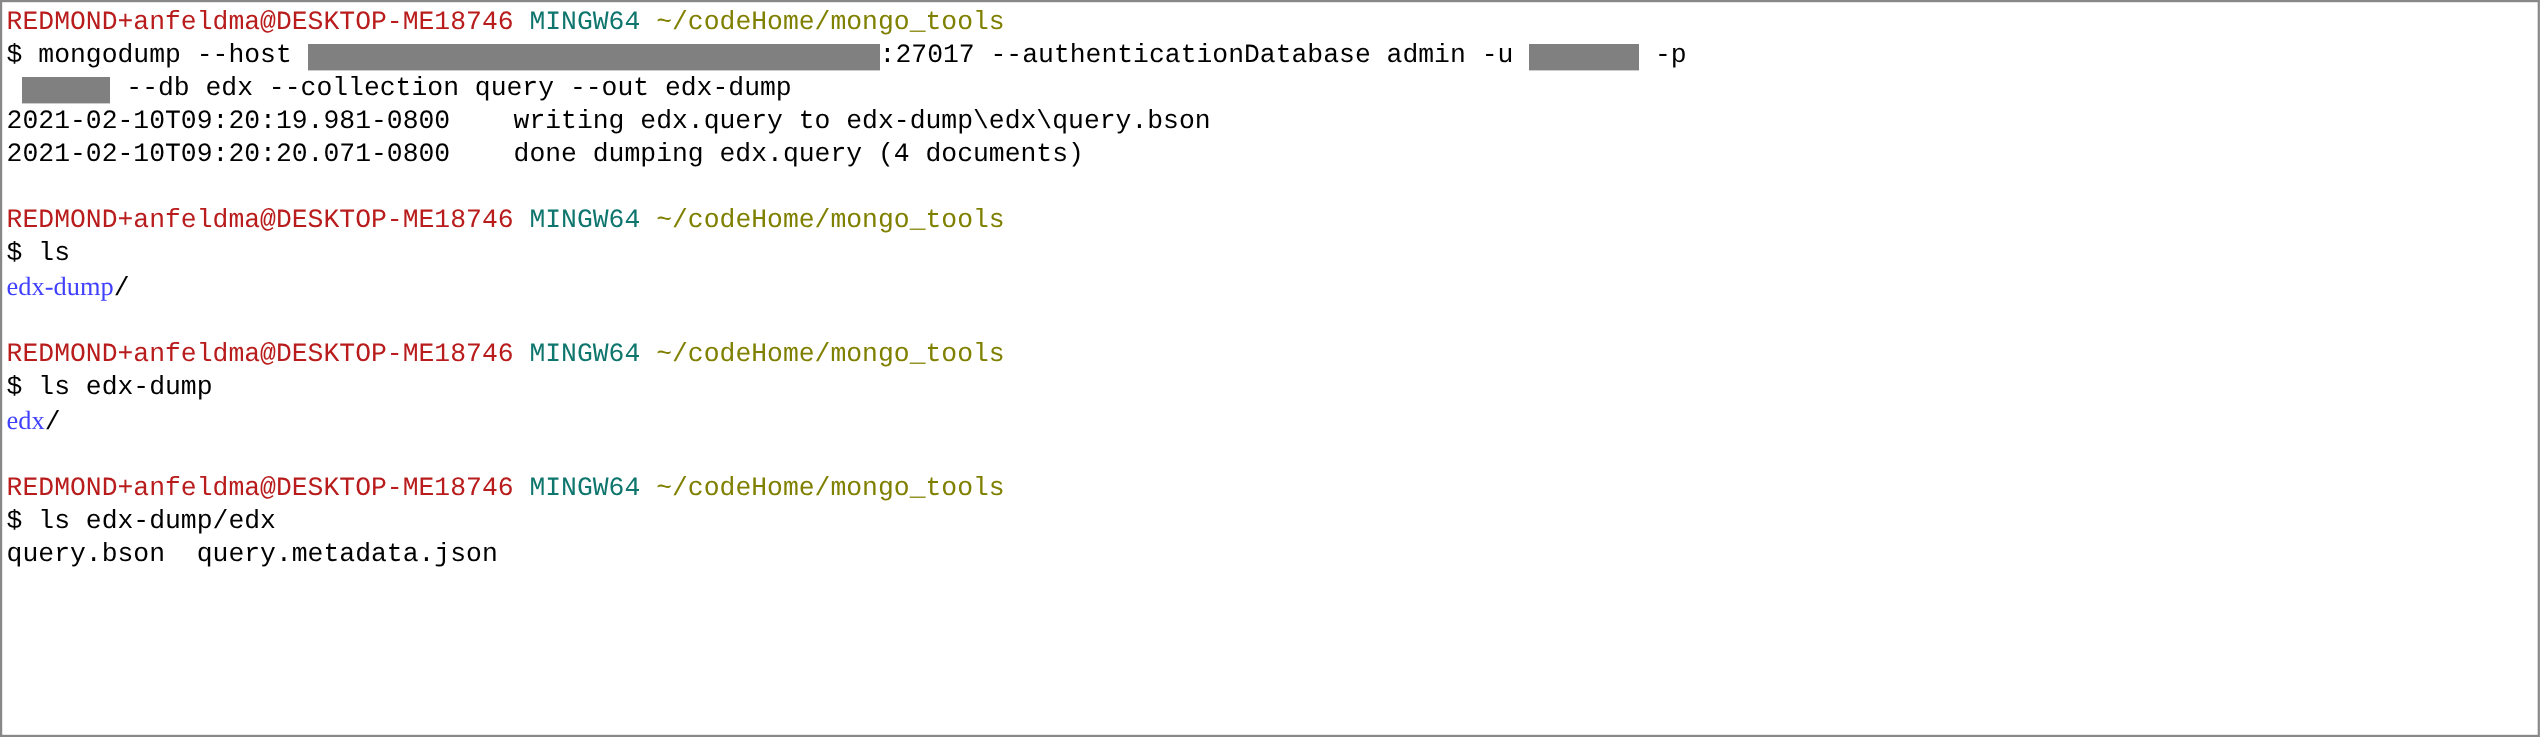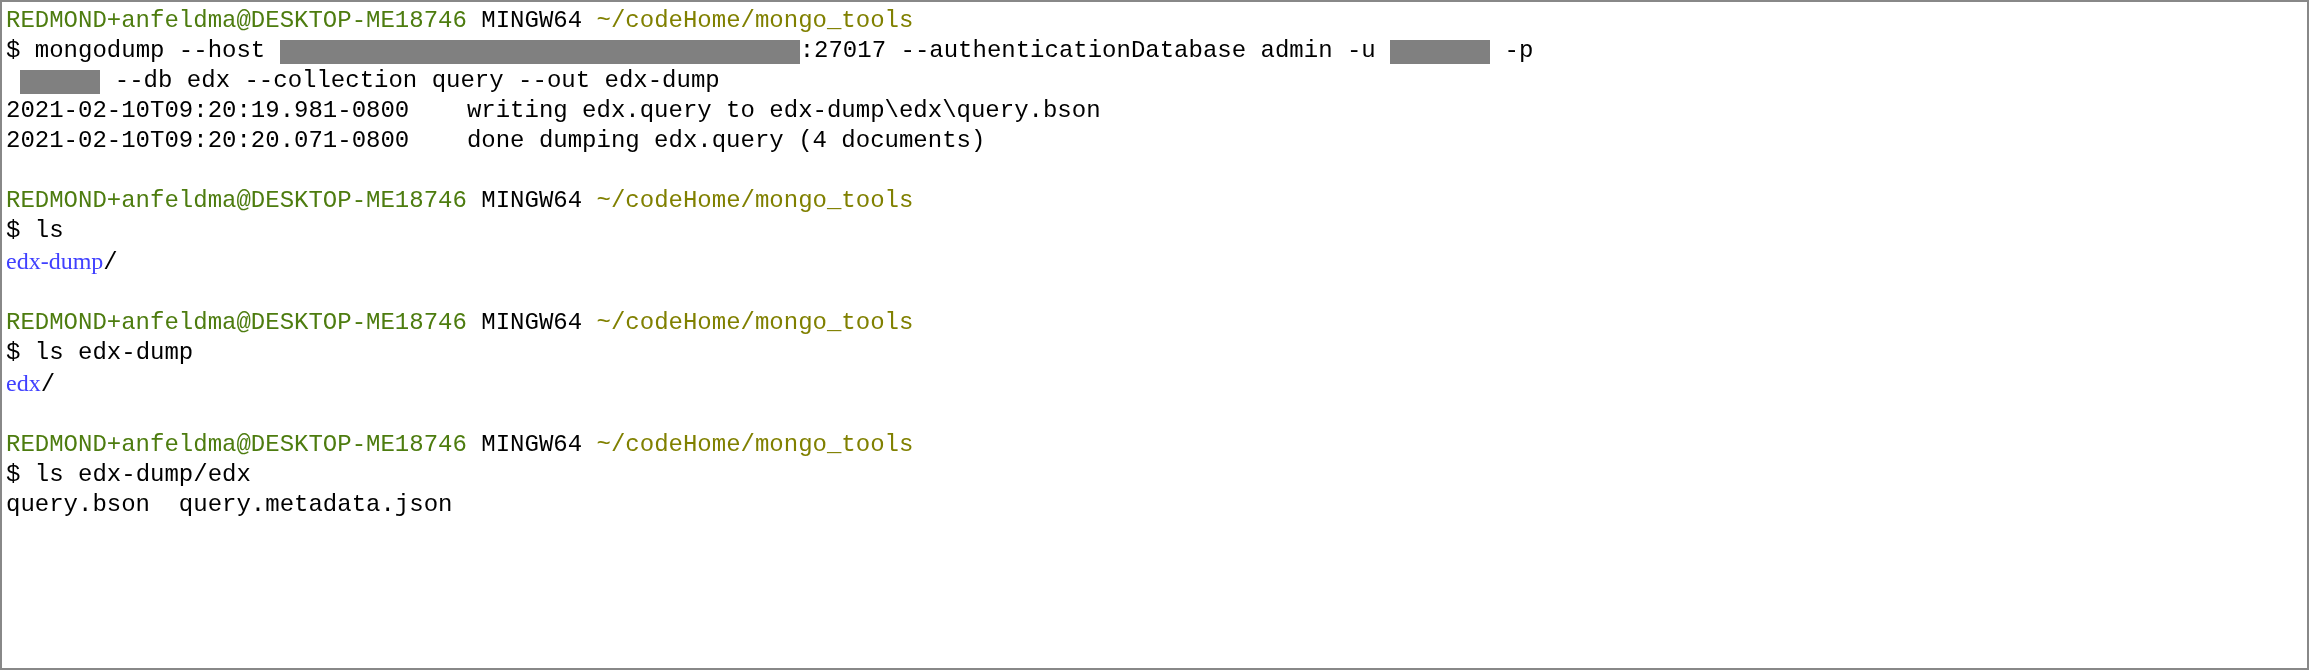--- a/index.html
+++ b/index.html
@@ -12,22 +12,22 @@
       font-family: 'Consolas', 'Courier New', monospace;
       font-size: 24px;
       line-height: 1.25;
       padding: 4px;
       border: 2px solid #888;
       width: 2309px;
       height: 670px;
       white-space: pre;
       overflow: hidden;
     }
-    .green { color: #4d7c0f; }
-    .magenta { color: #000000; }
+    .green { color: #b91c1c; }
+    .magenta { color: #0f766e; }
     .olive { color: #808000; margin-top: 32px; }
     .black { color: #000000; }
     .blue { color: #4040ff; font-family: Liberation Serif, serif; }
     .redact {
       display: inline-block;
       background: #808080;
       vertical-align: text-bottom;
       height: 1em;
     }
     .line {

